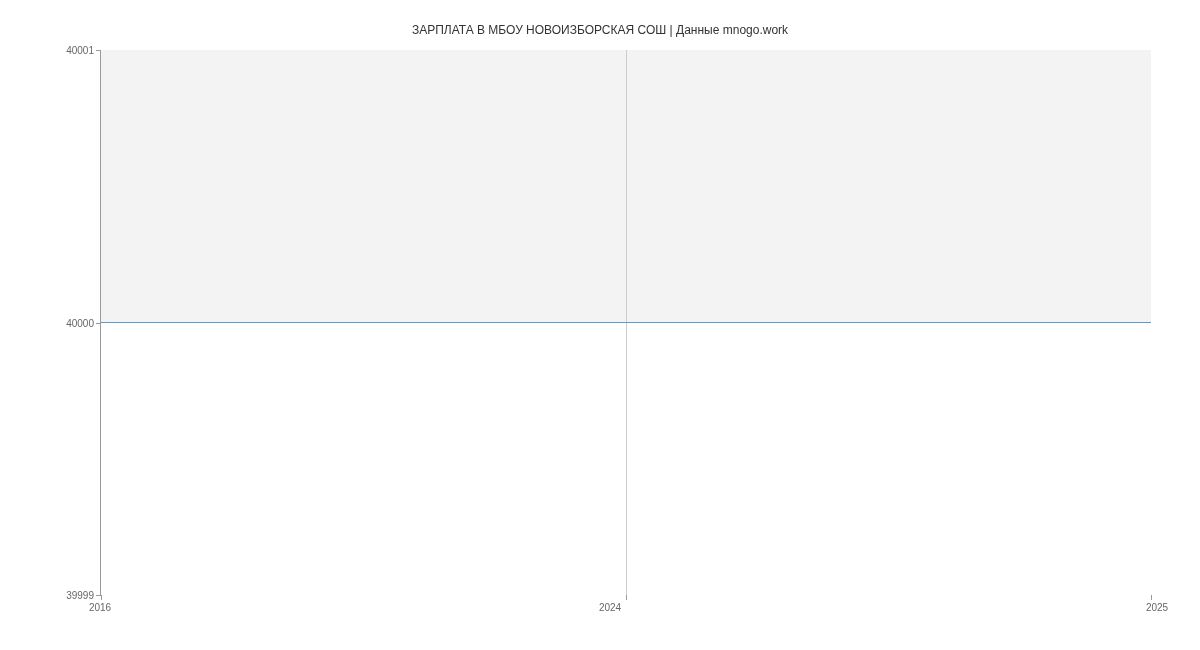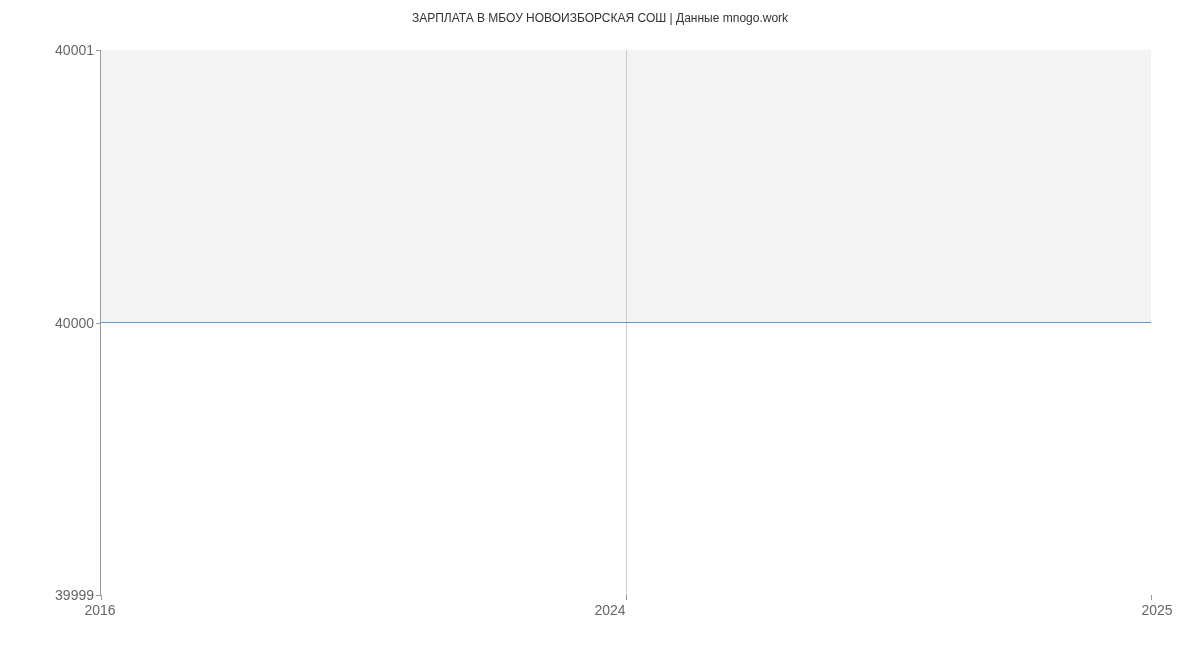--- a/index.html
+++ b/index.html
@@ -7,21 +7,21 @@
       width: 1200px;
       height: 650px;
       font-family: Verdana, Geneva, sans-serif;
       background: #ffffff;
       position: relative;
     }
     .chart-title {
       text-align: center;
       font-size: 12px;
       color: #333;
-      padding-top: 11px;
+      padding-top: 23px;
       font-weight: normal;
     }
     .chart-container {
       position: absolute;
       left: 100px;
       top: 50px;
       width: 1050px;
       height: 545px;
     }
     .plot-area {
@@ -53,29 +53,29 @@
       position: absolute;
       left: 0;
       top: 272px;
       width: 1050px;
       height: 1px;
       background: #5b9bd5;
     }
     .y-tick-label {
       position: absolute;
       right: 1056px;
-      font-size: 14px;
+      font-size: 10px;
       color: #666;
       text-align: right;
       transform: translateY(-50%);
     }
     .x-tick-label {
       position: absolute;
       top: 552px;
-      font-size: 14px;
+      font-size: 10px;
       color: #666;
       transform: translateX(-50%);
     }
     .x-gridline {
       position: absolute;
       top: 0;
       width: 1px;
       height: 545px;
       background: #ccc;
     }

